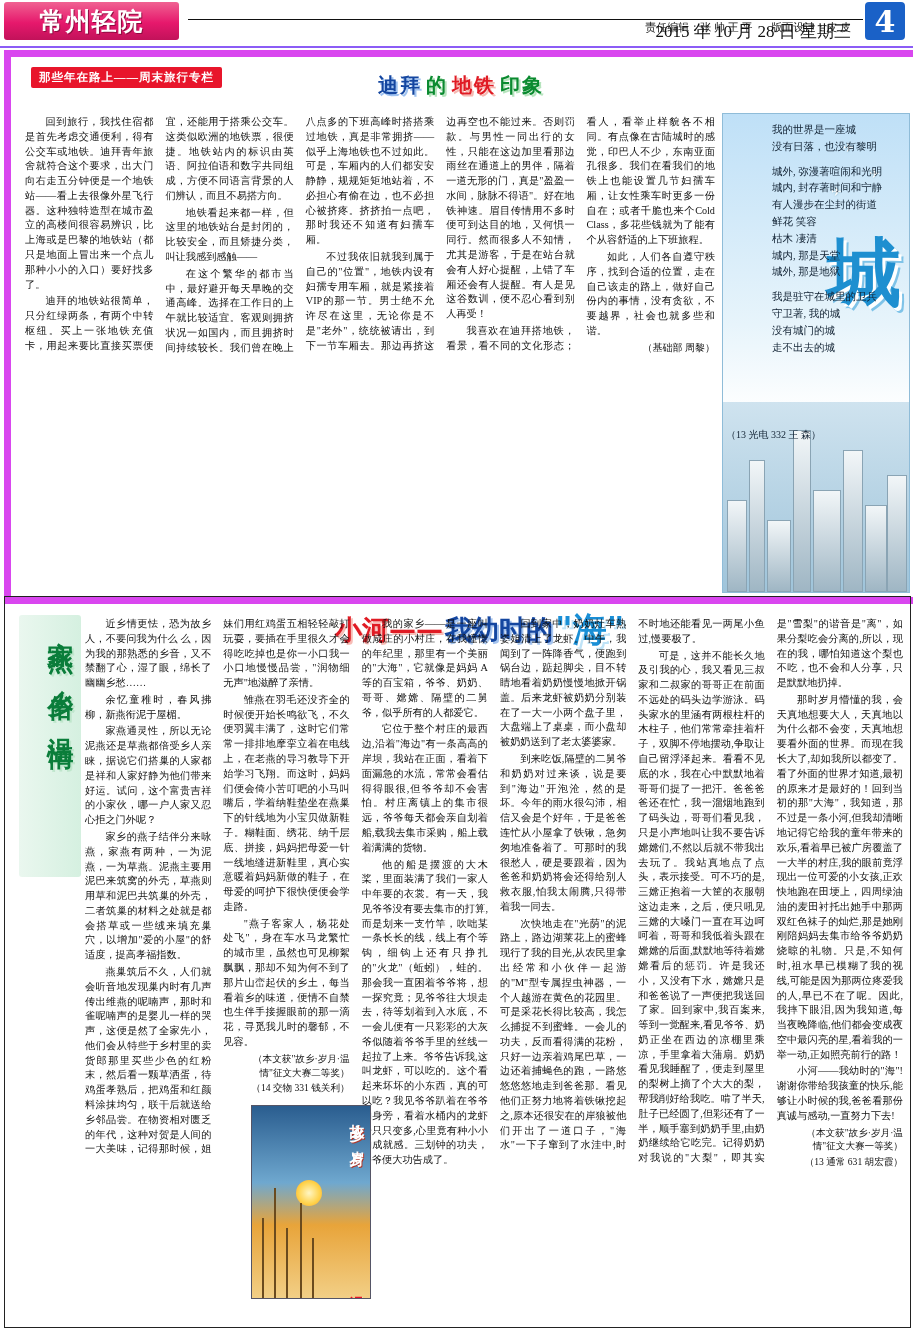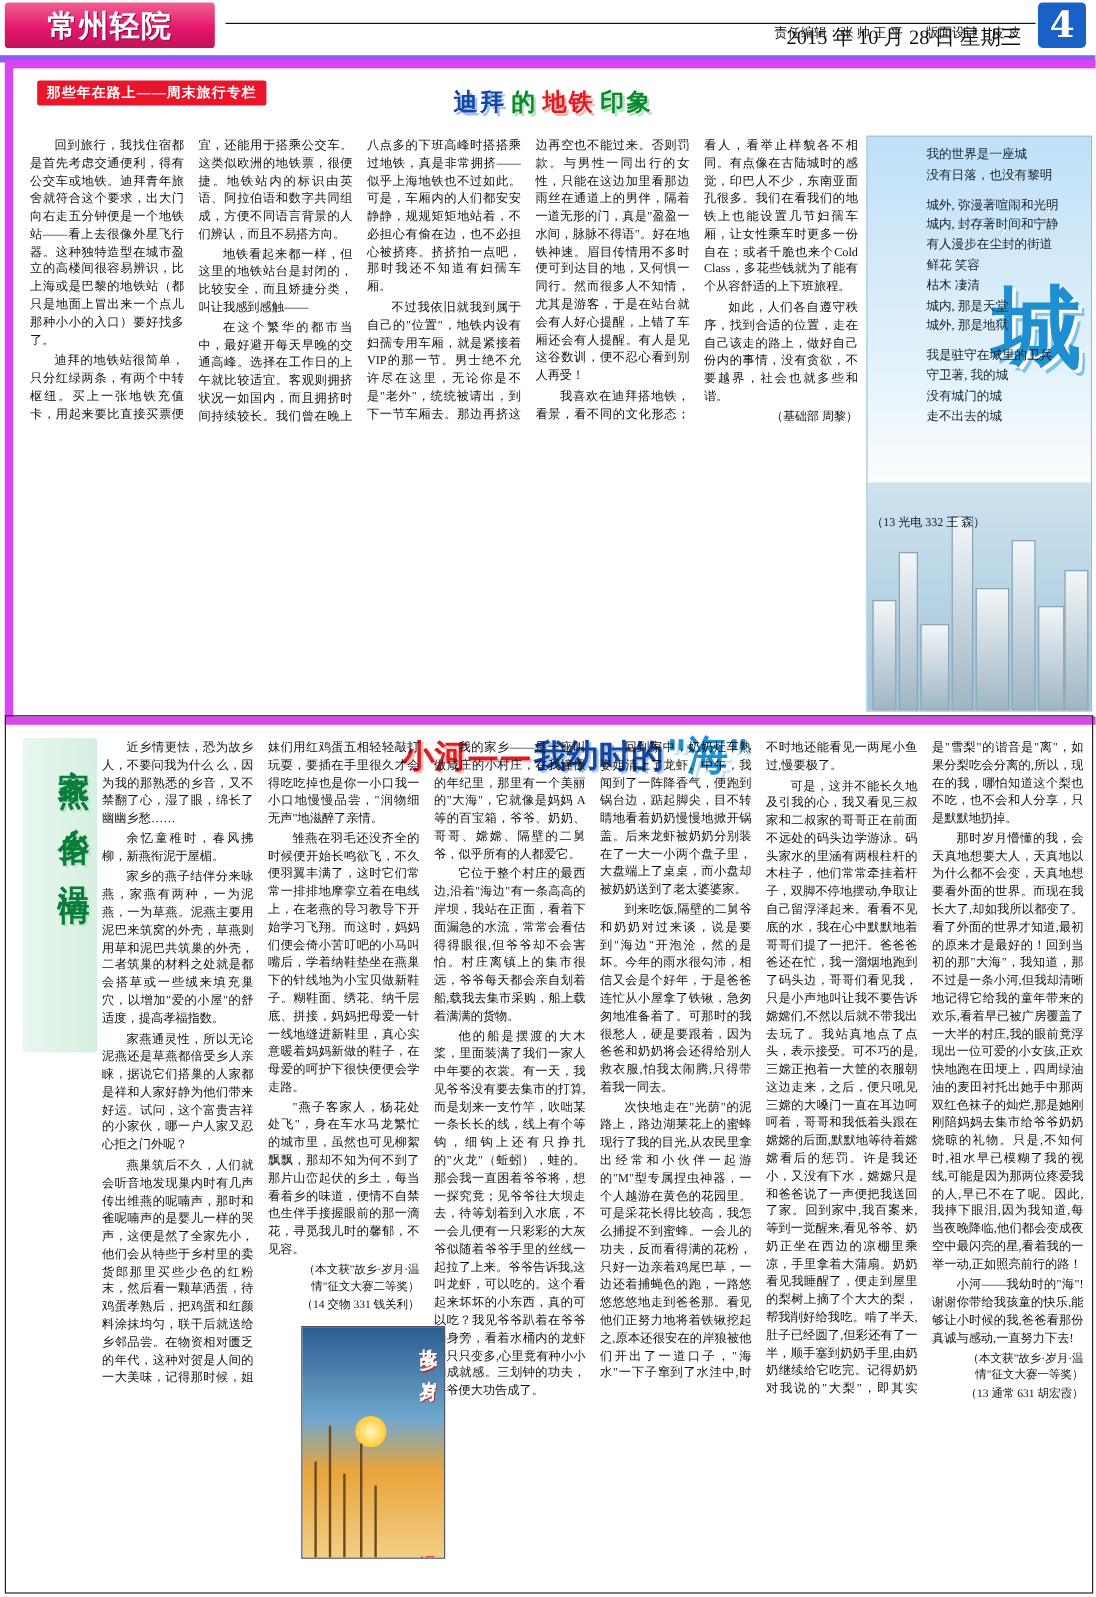--- a/index.html
+++ b/index.html
@@ -7,21 +7,21 @@
     width:913px;height:1331px;
     background:#ffffff;
     font-family:"Liberation Serif", serif;
     color:#111;
     position:relative;
     overflow:hidden;
   }
   .page{position:relative;width:913px;height:1331px;}
 
   
-  .masthead{position:absolute;left:0;top:0;width:913px;height:46px;border-bottom:6px solid #8b5cf6;}
+  .masthead{position:absolute;left:0;top:0;width:913px;height:46px;border-bottom:2px solid #8b5cf6;}
   .mast-logo{
     position:absolute;left:4px;top:2px;width:175px;height:38px;
     background:linear-gradient(180deg,#f06292 0%, #e6186c 55%, #c2125a 100%);
     border-radius:3px;
     display:flex;align-items:center;justify-content:center;
   }
   .mast-logo span{
     font-family:"DejaVu Serif", serif;
     font-weight:bold;font-size:25px;color:#ffffff;letter-spacing:1px;
     text-shadow:1px 1px 0 #8e0d40;
@@ -219,22 +219,22 @@
 
     <div class="bot-head">
       <span class="r">小河——</span>
       <span class="b">我幼时的</span>
       <span class="sea">"海"</span>
     </div>
 
     <div class="bcols">
       <p>近乡情更怯，恐为故乡人，不要问我为什么 么，因为我的那熟悉的乡音，又不禁翻了心，湿了眼，绵长了幽幽乡愁……</p>
       <p>余忆童稚时，春风拂柳，新燕衔泥于屋楣。</p>
+      <p>家燕通灵性，所以无论泥燕还是草燕都倍受乡人亲睐，据说它们搭巢的人家都是祥和人家好静为他们带来好运。试问，这个富贵吉祥的小家伙，哪一户人家又忍心拒之门外呢？</p>
       <p>家乡的燕子结伴分来咏燕，家燕有两种，一为泥燕，一为草燕。泥燕主要用泥巴来筑窝的外壳，草燕则用草和泥巴共筑巢的外壳，二者筑巢的材料之处就是都会搭草或一些绒来填充巢穴，以增加"爱的小屋"的舒适度，提高孝福指数。</p>
-      <p>家燕通灵性，所以无论泥燕还是草燕都倍受乡人亲睐，据说它们搭巢的人家都是祥和人家好静为他们带来好运。试问，这个富贵吉祥的小家伙，哪一户人家又忍心拒之门外呢？</p>
       <p>燕巢筑后不久，人们就会听音地发现巢内时有几声传出维燕的呢喃声，那时和雀呢喃声的是婴儿一样的哭声，这便是然了全家先小，他们会从特些于乡村里的卖货郎那里买些少色的红粉末，然后看一颗草洒蛋，待鸡蛋孝熟后，把鸡蛋和红颜料涂抹均匀，联干后就送给乡邻品尝。在物资相对匮乏的年代，这种对贺是人间的一大美味，记得那时候，姐妹们用红鸡蛋五相轻轻敲打玩耍，要插在手里很久才会得吃吃掉也是你一小口我一小口地慢慢品尝，"润物细无声"地滋醉了亲情。</p>
       <p>雏燕在羽毛还没齐全的时候便开始长鸣欲飞，不久便羽翼丰满了，这时它们常常一排排地摩挛立着在电线上，在老燕的导习教导下开始学习飞翔。而这时，妈妈们便会倚小苦叮吧的小马叫嘴后，学着纳鞋垫坐在燕巢下的针线地为小宝贝做新鞋子。糊鞋面、绣花、纳千层底、拼接，妈妈把母爱一针一线地缝进新鞋里，真心实意暖着妈妈新做的鞋子，在母爱的呵护下很快便便会学走路。</p>
       <p>"燕子客家人，杨花处处飞"，身在车水马龙繁忙的城市里，虽然也可见柳絮飘飘，那却不知为何不到了那片山峦起伏的乡土，每当看着乡的味道，便情不自禁也生伴手接握眼前的那一滴花，寻觅我儿时的馨郁，不见容。</p>
       <p class="award">（本文获"故乡·岁月·温情"征文大赛二等奖）</p>
       <p class="award">（14 交物 331   钱关利）</p>
 
       <div class="spacer-head"></div>
       <p>我的家乡——是一座叫做咸庄的小村庄，在我憧憬的年纪里，那里有一个美丽的"大海"，它就像是妈妈 A 等的百宝箱，爷爷、奶奶、哥哥、嫦嫦、隔壁的二舅爷，似乎所有的人都爱它。</p>
       <p>它位于整个村庄的最西边,沿着"海边"有一条高高的岸坝，我站在正面，看着下面漏急的水流，常常会看估得得眼很,但爷爷却不会害怕。村庄离镇上的集市很远，爷爷每天都会亲自划着船,载我去集市采购，船上载着满满的货物。</p>
       <p>他的船是摆渡的大木桨，里面装满了我们一家人中年要的衣裳。有一天，我见爷爷没有要去集市的打算,而是划来一支竹竿，吹咄某一条长长的线，线上有个等钩，细钩上还有只挣扎的"火龙"（蚯蚓），蛙的。那会我一直困着爷爷将，想一探究竟；见爷爷往大坝走去，待等划着到入水底，不一会儿便有一只彩彩的大灰爷似随着爷爷手里的丝线一起拉了上来。爷爷告诉我,这叫龙虾，可以吃的。这个看起来坏坏的小东西，真的可以吃？我见爷爷趴着在爷爷的身旁，看着水桶内的龙虾一只只变多,心里竟有种小小的成就感。三划钟的功夫，爷爷便大功告成了。</p>

